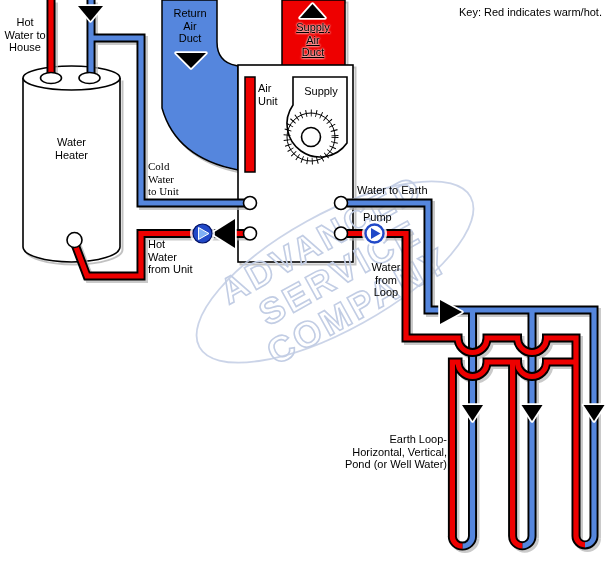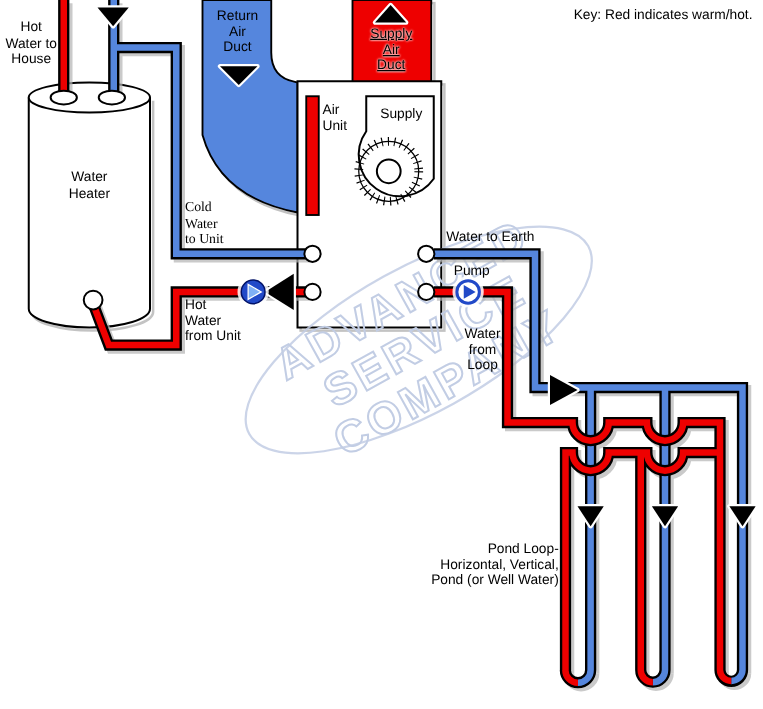--- a/index.html
+++ b/index.html
@@ -203,21 +203,21 @@
     </div>
     <div class="lbl" style="left:363px;top:211px;">
       <div>Pump</div>
     </div>
     <div class="lbl ctr" style="left:363px;top:261px;width:46px;">
       <div>Water</div>
       <div>from</div>
       <div>Loop</div>
     </div>
     <div class="lbl rgt" style="left:310px;top:433px;width:137px;">
-      <div>Pond Loop-</div>
+      <div>Earth Loop-</div>
       <div>Horizontal, Vertical,</div>
       <div>Pond (or Well Water)</div>
     </div>
     <div class="lbl rgt" style="left:400px;top:6px;width:202px;">
       <div>Key: Red indicates warm/hot.</div>
     </div>
   </div>
 
 </div>
 

